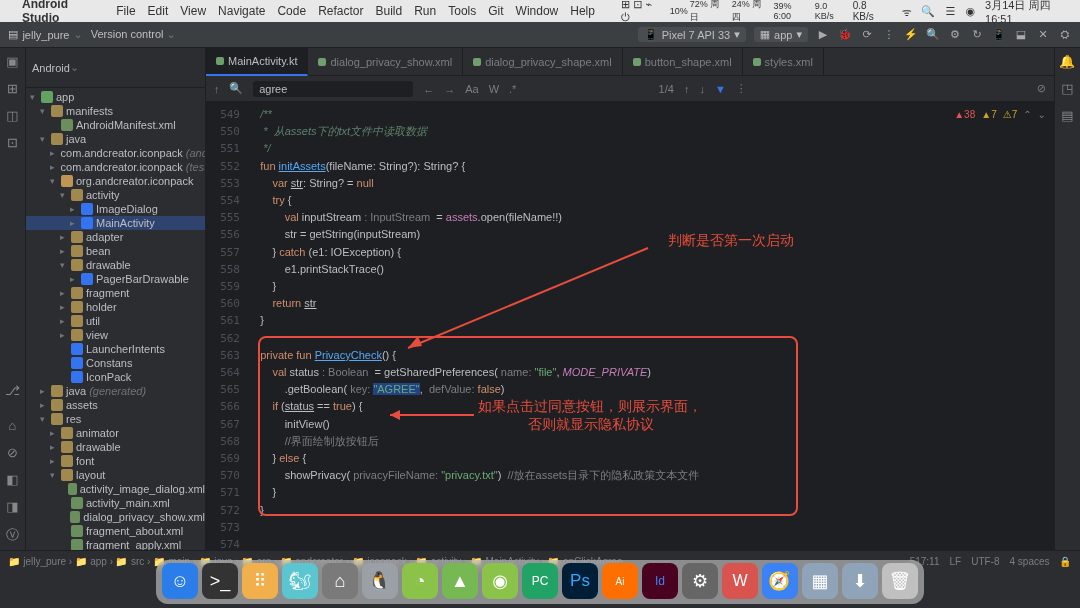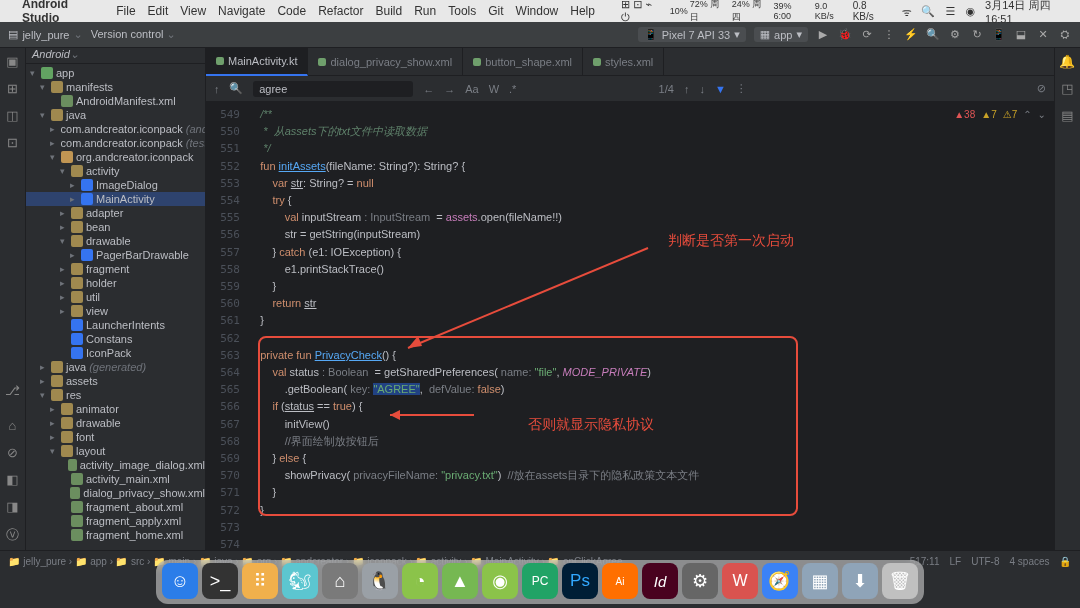--- a/index.html
+++ b/index.html
@@ -21,21 +21,21 @@
 
 
 .ide { display: flex; height: 502px; }
 .left-rail { width: 26px; background: #2b2d30; border-right: 1px solid #1e1f22; display:flex; flex-direction:column; align-items:center; padding-top:6px; gap:12px;}
 .left-rail span{ color:#888; font-size:13px;}
 .right-rail { width: 26px; background: #2b2d30; border-left: 1px solid #1e1f22; display:flex; flex-direction:column; align-items:center; padding-top:6px; gap:12px;}
 .right-rail span{ color:#888; font-size:13px;}
 
 
 .project { width: 180px; background: #2b2d30; border-right: 1px solid #1e1f22; overflow:hidden; font-size: 11px; }
-.project .phead { height: 16px; background:#2b2d30; border-bottom:1px solid #1e1f22; display:flex; align-items:flex-start; padding:0 6px; color:#bcbec4;font-style:italic;}
+.project .phead { height: 40px; background:#2b2d30; border-bottom:1px solid #1e1f22; display:flex; align-items:center; padding:0 6px; color:#bcbec4;}
 .tree { padding: 2px 0; }
 .tree .node { padding: 1px 0 1px 4px; white-space: nowrap; display:flex; align-items:center; gap:3px; cursor:pointer;}
 .tree .node.sel { background: #2e436e; color: #fff; }
 .tree .ar { color:#6f737a; font-size:9px; width:8px; display:inline-block;}
 .tree .ico { width:12px; height:12px; display:inline-block; border-radius:2px;}
 .ico.folder{ background:#a0894f;} .ico.kt{ background:#3574f0;} .ico.pkg{ background:#c09553;} .ico.xml{ background:#6b8e5f;} .ico.mod{background:#62a362;}
 .tree .lbl { color:#bcbec4; }
 .tree .gen { color:#6f737a; font-style:italic;}
 
 
@@ -309,20 +309,21 @@
           <span class="ico xml"></span>
           <span class="lbl">fragment_home.xml</span>
   </div>
       </div>
   </div>
 
   <div class="editor">
     <div class="tabs" id="tabs">
         <div class="tab active"><span class="dot"></span>MainActivity.kt</div>
         <div class="tab "><span class="dot"></span>dialog_privacy_show.xml</div>
+        <div class="tab "><span class="dot"></span>dialog_privacy_shape.xml</div>
         <div class="tab "><span class="dot"></span>button_shape.xml</div>
         <div class="tab "><span class="dot"></span>styles.xml</div>
       </div>
     <div class="searchbar">
       <span>↑</span>
       <span>🔍</span>
       <input value="agree" style="">
       <span>←</span>
       <span>→</span>
       <span>Aa</span>
@@ -404,20 +405,21 @@
         <div class="redbox" style="left:10px; top:234px; width:540px; height:180px;"></div>
         <svg class="arrow" style="left:150px; top:136px;" width="260" height="120">
             <line x1="250" y1="10" x2="10" y2="110" stroke="#e74c3c" stroke-width="2"></line>
             <polygon points="10,110 20,98 24,108" fill="#e74c3c"></polygon>
           </svg>
         <svg class="arrow" style="left:136px; top:306px;" width="100" height="14">
             <line x1="90" y1="7" x2="6" y2="7" stroke="#e74c3c" stroke-width="2"></line>
             <polygon points="6,7 16,2 16,12" fill="#e74c3c"></polygon>
           </svg>
         <div class="anno" style="left:420px; top:130px;">判断是否第一次启动</div>
+        <div class="anno" style="left:230px; top:296px;">如果点击过同意按钮，则展示界面，</div>
         <div class="anno" style="left:280px; top:314px;">否则就显示隐私协议</div>
       </div>
     </div>
   </div>
 
   <div class="right-rail">
     <span>🔔</span>
     <span>◳</span>
     <span>▤</span>
   </div>
@@ -440,20 +442,20 @@
     <div class="dock-item" style="background:#f1b04c;">⠿</div>
     <div class="dock-item" style="background:#5cc6d0;">🐿</div>
     <div class="dock-item" style="background:#7a7a7a;">⌂</div>
     <div class="dock-item" style="background:#9aa0a6;">🐧</div>
     <div class="dock-item" style="background:#8bc34a;">◔</div>
     <div class="dock-item" style="background:#76b852;">▲</div>
     <div class="dock-item" style="background:#8bc34a;">◉</div>
     <div class="dock-item" style="background:#21a366;font-size:12px;">PC</div>
     <div class="dock-item" style="background:#001e36;font-size:17px;color:#31a8ff;">Ps</div>
     <div class="dock-item" style="background:#ff6f00;font-size:10px;">Ai</div>
-    <div class="dock-item" style="background:#49021f;font-size:15px;color:#ffffff;font-style:italic;">Id</div>
+    <div class="dock-item" style="background:#49021f;font-size:12px;color:#3b82f6;">Id</div>
     <div class="dock-item" style="background:#666;">⚙</div>
     <div class="dock-item" style="background:#d9534f;font-size:16px;">W</div>
     <div class="dock-item" style="background:#3b82f6;">🧭</div>
     <div class="dock-item" style="background:#8fa4b8;">▦</div>
     <div class="dock-item" style="background:#8fa4b8;">⬇</div>
     <div class="dock-item" style="background:#c0c0c0;">🗑</div>
   </div>
 
 </body></html>

